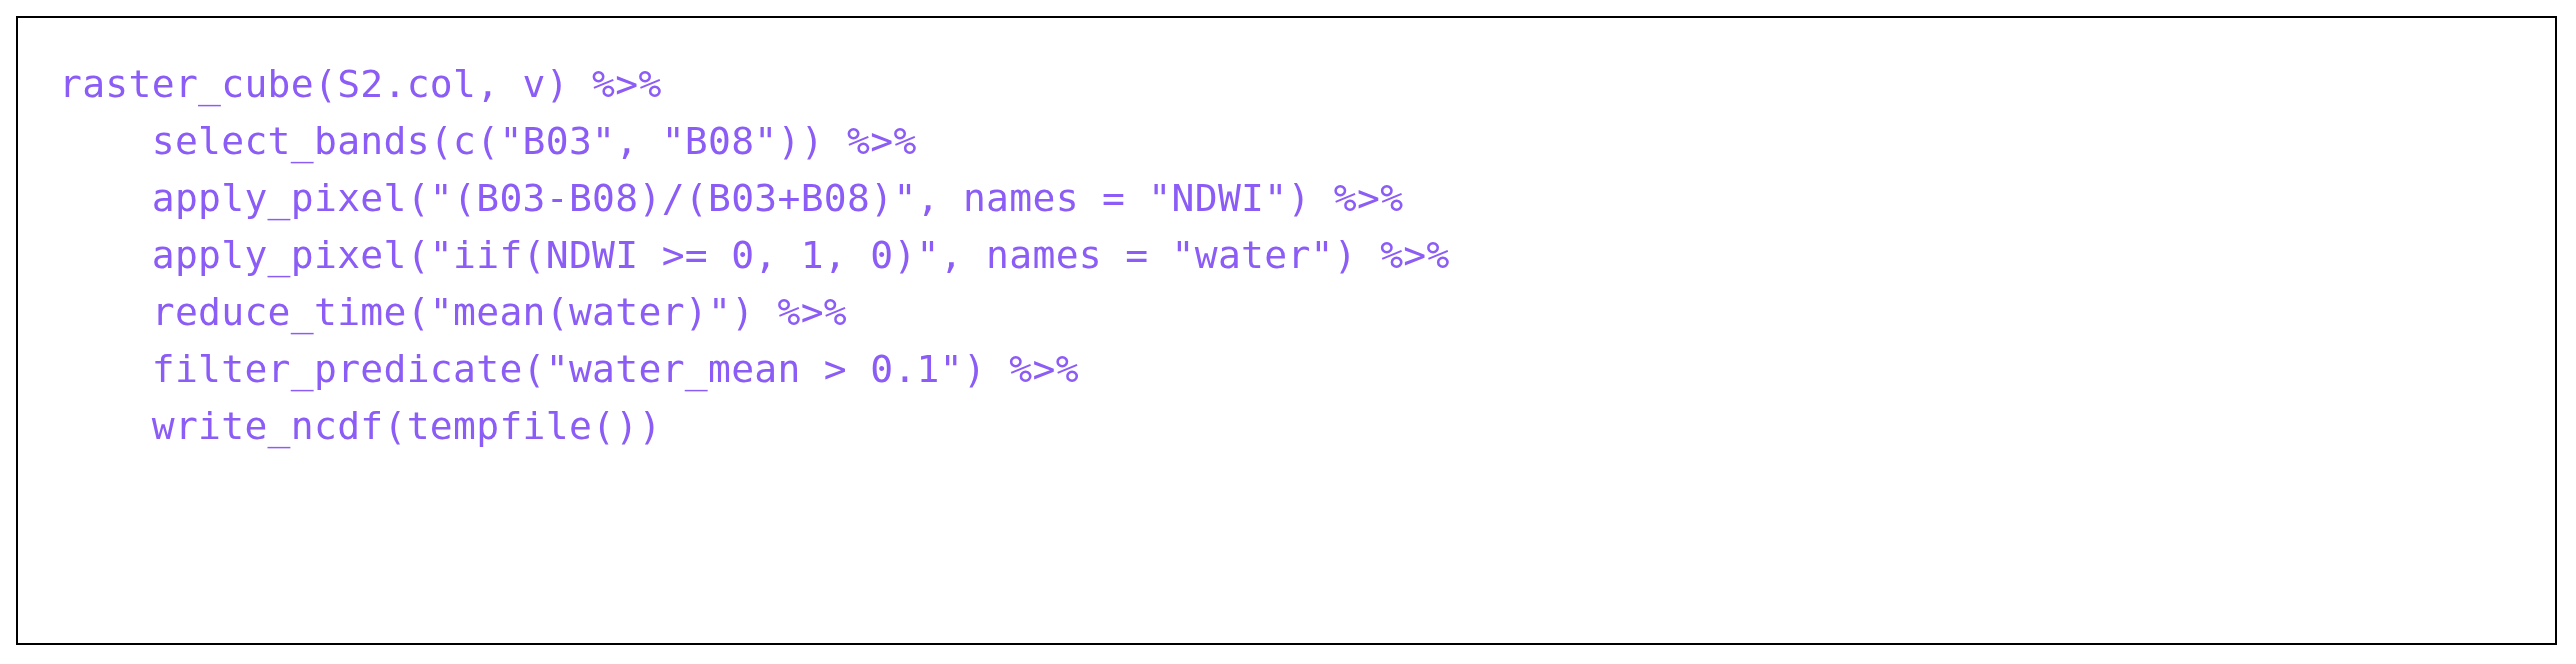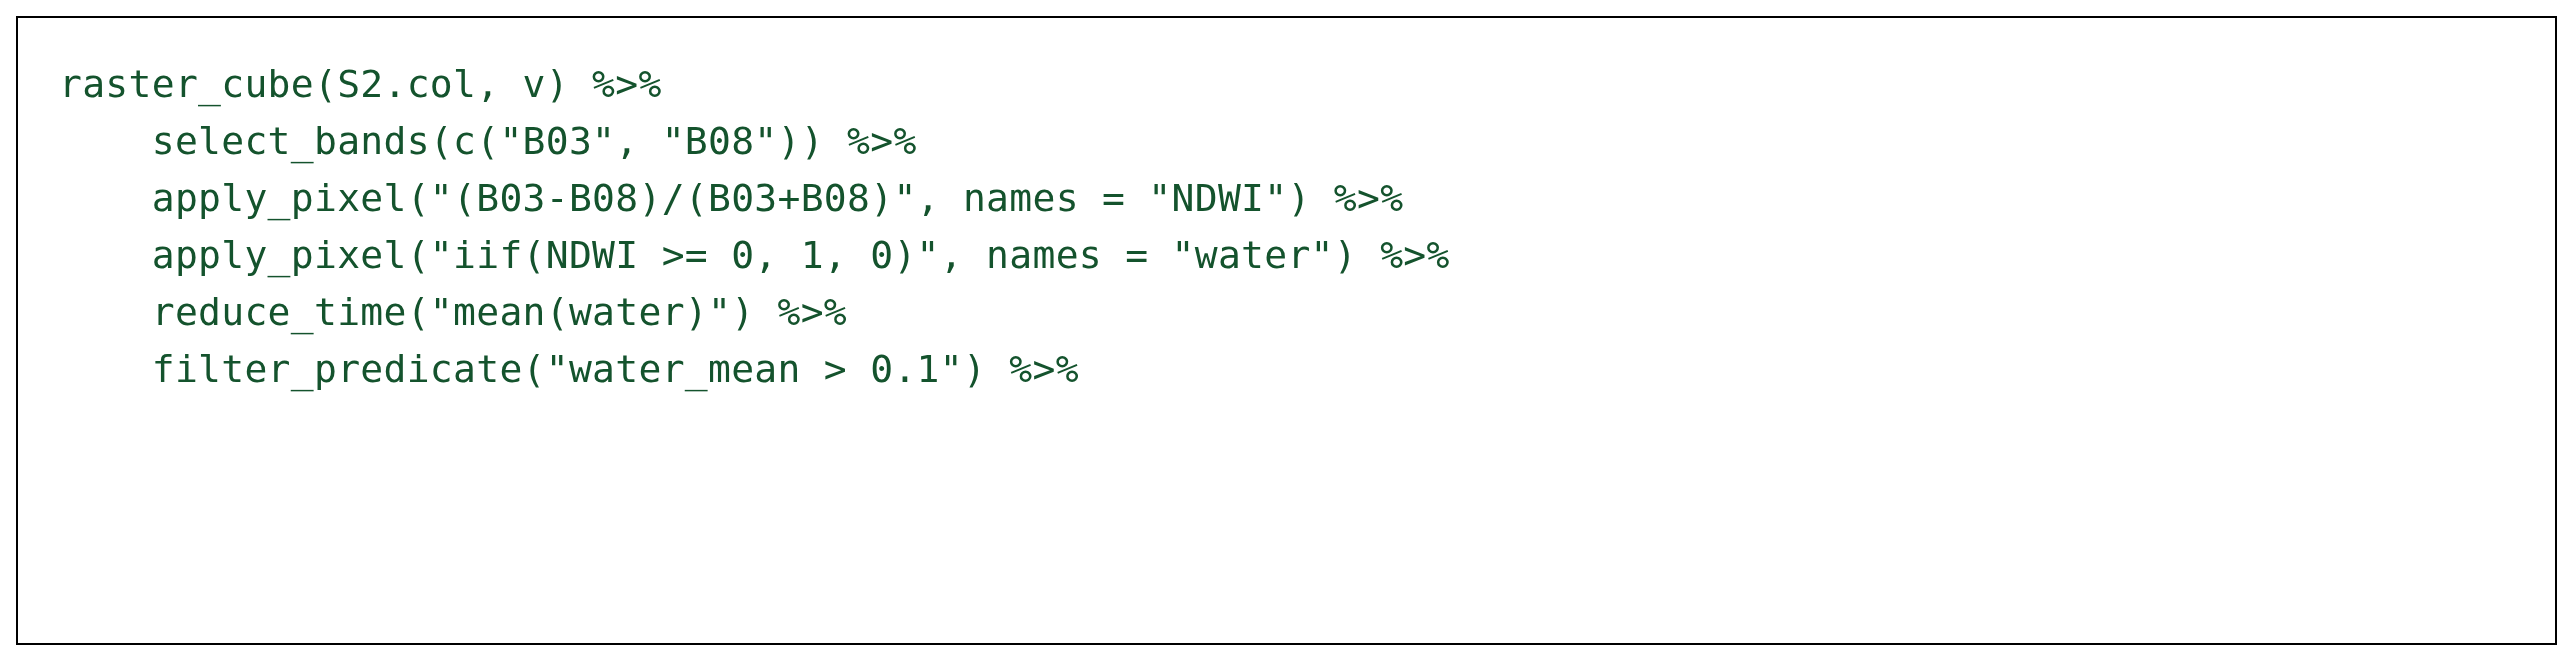--- a/index.html
+++ b/index.html
@@ -33,32 +33,33 @@
     padding: 0;
     white-space: pre;
     font-family: "DejaVu Serif", "Liberation Serif", serif;
     font-size: 0px; 
   }
   .code-line {
     display: block;
     font-family: "DejaVu Sans Mono", "Liberation Mono", monospace;
     font-size: 38px;
     line-height: 57px;
-    color: #14532d;
+    color: #8b5cf6;
     letter-spacing: 0.3px;
     white-space: pre;
     font-weight: 400;
   }
 </style>
 </head>
 <body>
 
 <div id="listing-frame">
   <div id="code-block">
     <span class="code-line">raster_cube(S2.col, v) %&gt;%</span>
     <span class="code-line">    select_bands(c("B03", "B08")) %&gt;%</span>
     <span class="code-line">    apply_pixel("(B03-B08)/(B03+B08)", names = "NDWI") %&gt;%</span>
     <span class="code-line">    apply_pixel("iif(NDWI &gt;= 0, 1, 0)", names = "water") %&gt;%</span>
     <span class="code-line">    reduce_time("mean(water)") %&gt;%</span>
     <span class="code-line">    filter_predicate("water_mean &gt; 0.1") %&gt;%</span>
+    <span class="code-line">    write_ncdf(tempfile())</span>
   </div>
 </div>
 
 
 </body></html>

